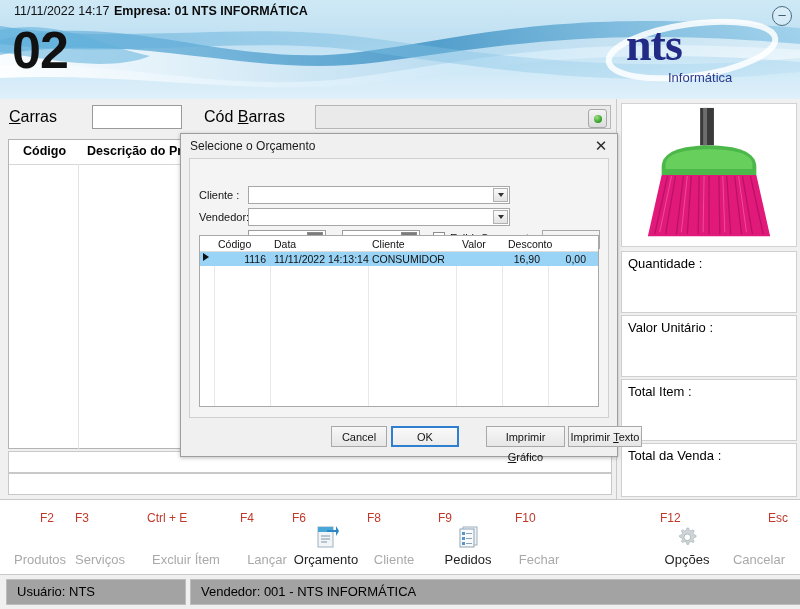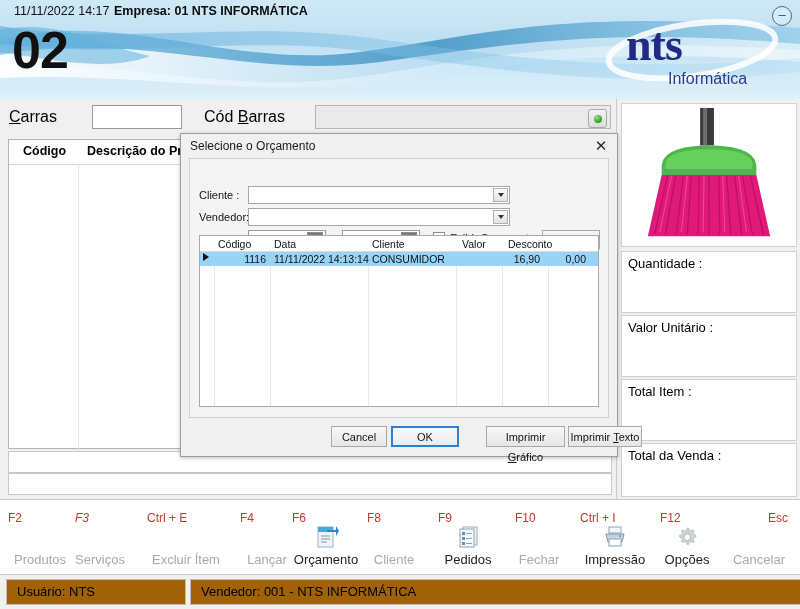--- a/index.html
+++ b/index.html
@@ -29,21 +29,21 @@
   .big-num{
     position:absolute;left:12px;top:22px;font-size:52px;font-weight:bold;color:#111;
     line-height:56px;letter-spacing:-1px;
   }
   .logo-wrap{position:absolute;right:24px;top:18px;width:170px;height:68px;}
   .logo-nts{
     position:absolute;left:20px;top:4px;font-family:"Liberation Serif",serif;
     font-size:46px;font-weight:bold;color:#232a86;letter-spacing:-1px;line-height:46px;
   }
   .logo-sub{
-    position:absolute;left:62px;top:52px;font-size:16px;color:#2b3a8f;
+    position:absolute;left:62px;top:52px;font-size:13px;color:#2b3a8f;
   }
   .logo-swoosh{position:absolute;left:-4px;top:-2px;width:180px;height:72px;}
   .min-btn{
     position:absolute;right:8px;top:6px;width:18px;height:18px;border-radius:50%;
     border:1.3px solid #4a6b80;color:#2c4d61;font-size:13px;line-height:15px;text-align:center;
     background:rgba(255,255,255,0.25);cursor:pointer;
   }
 
   
   .main{
@@ -116,21 +116,21 @@
   .tb-key{position:absolute;top:11px;left:0;width:100%;font-size:12px;color:#c0392b;font-weight:normal;}
   .tb-icon{position:absolute;top:24px;left:0;width:100%;height:26px;}
   .tb-label{position:absolute;top:52px;left:0;width:100%;font-size:13px;color:#a9a9a9;}
   .tb-item.enabled .tb-label{color:#222;}
 
   
   .statusbar{
     position:absolute;left:0;top:575px;width:800px;height:34px;background:#f0f0f0;
   }
   .sb-cell{
-    position:absolute;top:4px;height:26px;background:#a16207;border:1px solid #bdbdbd;
+    position:absolute;top:4px;height:26px;background:#a3a3a3;border:1px solid #bdbdbd;
     box-sizing:border-box;font-size:13px;color:#000;padding:4px 0 0 10px;
   }
   .sb-user{left:6px;width:180px;}
   .sb-vend{left:190px;width:722px;}
 
   
   .dlg{
     position:absolute;left:180px;top:133px;width:436px;height:322px;
     background:#f0f0f0;border:1px solid #9e9e9e;
     box-shadow:0 1px 4px rgba(0,0,0,0.25);
@@ -381,27 +381,27 @@
 
     <div class="dlg-btn" style="left:150px;top:292px;width:56px;">Cancel</div>
     <div class="dlg-btn default" style="left:210px;top:292px;width:68px;">OK</div>
     <div class="dlg-btn" style="left:305px;top:292px;width:79px;">Imprimir <span class="u">G</span>ráfico</div>
     <div class="dlg-btn" style="left:387px;top:292px;width:74px;">Imprimir <span class="u">T</span>exto</div>
   </div>
 
   <div class="toolbar">
 
     <div class="tb-item" style="left:0px;width:80px;">
-      <div class="tb-key" style="text-align:right;padding-left:8px;width:auto;">F2</div>
+      <div class="tb-key" style="text-align:right;padding-left:8px;width:auto;margin-left:32px;">F2</div>
       <div class="tb-icon"></div>
       <div class="tb-label">Produtos</div>
     </div>
 
     <div class="tb-item" style="left:62px;width:76px;">
-      <div class="tb-key" style="text-align:left;padding-left:13px;width:auto;font-style:italic;">F3</div>
+      <div class="tb-key" style="text-align:left;padding-left:13px;width:auto;">F3</div>
       <div class="tb-icon"></div>
       <div class="tb-label">Serviços</div>
     </div>
 
     <div class="tb-item" style="left:138px;width:96px;">
       <div class="tb-key" style="text-align:left;padding-left:9px;width:auto;">Ctrl + E</div>
       <div class="tb-icon"></div>
       <div class="tb-label">Excluir Ítem</div>
     </div>
 
@@ -454,32 +454,20 @@
       </div>
       <div class="tb-label">Pedidos</div>
     </div>
 
     <div class="tb-item" style="left:506px;width:66px;">
       <div class="tb-key" style="text-align:left;padding-left:9px;width:auto;">F10</div>
       <div class="tb-icon"></div>
       <div class="tb-label">Fechar</div>
     </div>
 
-    <div class="tb-item enabled" style="left:572px;width:86px;">
-      <div class="tb-key" style="text-align:left;padding-left:8px;width:auto;">Ctrl + I</div>
-      <div class="tb-icon">
-        <svg width="26" height="26" viewBox="0 0 26 26">
-          <rect x="7" y="3" width="12" height="6" fill="#f4f7fa" stroke="#8fa3b5"></rect>
-          <path d="M4,10 L22,10 L20,18 L6,18 Z" fill="#c7d4de" stroke="#7d94a8"></path>
-          <rect x="7" y="15" width="12" height="7" fill="#fbfdff" stroke="#8fa3b5"></rect>
-          <circle cx="18" cy="12" r="1" fill="#4a8fbf"></circle>
-        </svg>
-      </div>
-      <div class="tb-label">Impressão</div>
-    </div>
 
     <div class="tb-item enabled" style="left:652px;width:70px;">
       <div class="tb-key" style="text-align:left;padding-left:8px;width:auto;">F12</div>
       <div class="tb-icon">
         <svg width="26" height="26" viewBox="0 0 26 26">
           <g fill="#cfd6da" stroke="#aeb6bb" stroke-width="0.8">
             <path d="M13,4 l1.6,0 l0.5,2.2 l2,0.8 l1.9,-1.2 l1.2,1.2 l-1.2,1.9 l0.8,2 l2.2,0.5 l0,1.6 l-2.2,0.5 l-0.8,2 l1.2,1.9 l-1.2,1.2 l-1.9,-1.2 l-2,0.8 l-0.5,2.2 l-1.6,0 l-0.5,-2.2 l-2,-0.8 l-1.9,1.2 l-1.2,-1.2 l1.2,-1.9 l-0.8,-2 l-2.2,-0.5 l0,-1.6 l2.2,-0.5 l0.8,-2 l-1.2,-1.9 l1.2,-1.2 l1.9,1.2 l2,-0.8 Z"></path>
           </g>
           <circle cx="13.3" cy="13.3" r="3.4" fill="#ffffff" stroke="#aeb6bb"></circle>
         </svg>

